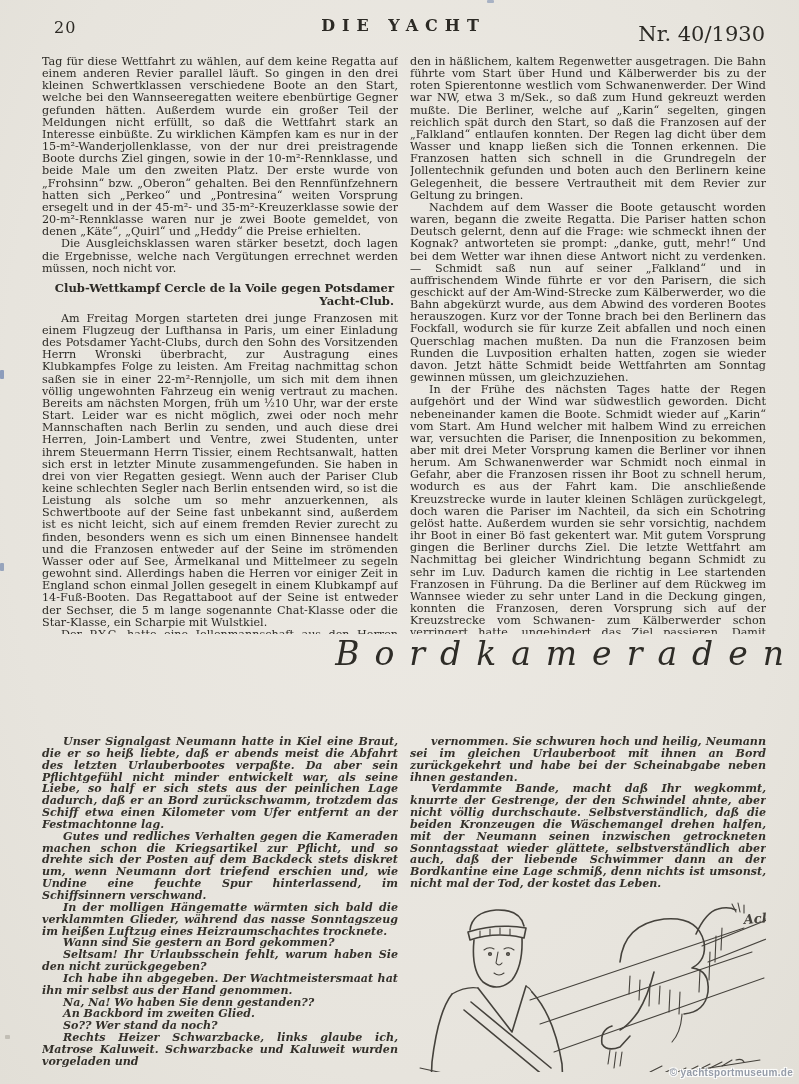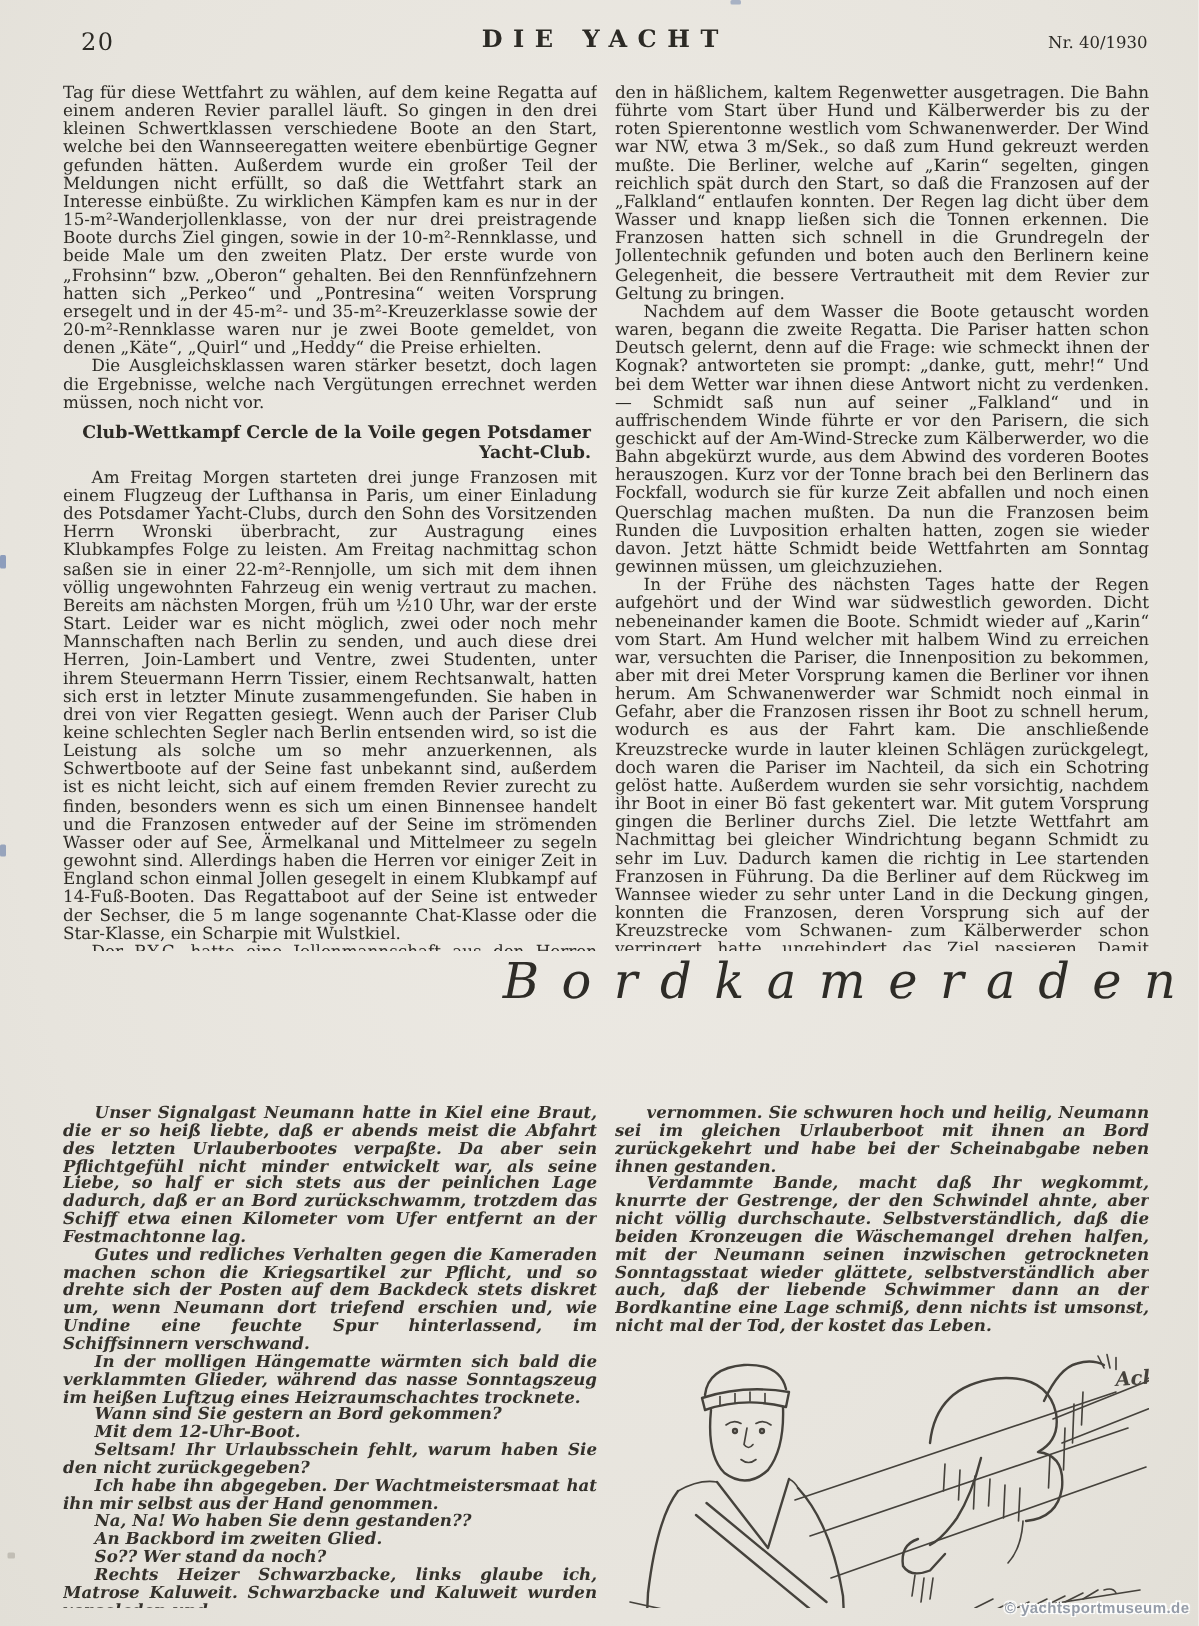--- a/index.html
+++ b/index.html
@@ -9,21 +9,21 @@
     background:#e9e6e0;
     background-image:radial-gradient(ellipse at 50% 40%, #edeae4 0%, #e7e4dd 70%, #e2dfd7 100%);
     overflow:hidden;
     font-family:"DejaVu Serif", serif;
     color:#2c2a25;
   }
   
   .header{position:absolute;top:14px;left:42px;right:34px;height:34px;}
   .page-number{position:absolute;left:12px;top:4px;font-size:16px;letter-spacing:1px;}
   .journal-title{position:absolute;left:0;right:0;top:2px;text-align:center;font-size:16px;letter-spacing:7px;font-weight:bold;}
-  .issue-number{position:absolute;right:0;top:8px;font-size:11px;}
+  .issue-number{position:absolute;right:0;top:8px;font-size:21px;}
   
   .cols{position:absolute;left:42px;width:724px;display:flex;gap:12px;}
   .col{width:356px;overflow:hidden;}
   .upper{top:56px;height:578px;}
   .upper .col{font-size:11.2px;line-height:12.15px;text-align:justify;}
   .upper .col p{margin:0;text-indent:1.7em;}
   .no-indent-first > p:first-child{text-indent:0;}
   .section-heading{
     font-size:11.6px;line-height:13.5px;font-weight:bold;
     text-align:right;margin:7px 4px 4px 4px;
@@ -107,21 +107,20 @@
 
   <div class="cols lower">
     <div class="col">
       <div>
           <p class="para">Unser Signalgast Neumann hatte in Kiel eine Braut, die er so heiß liebte, daß er abends meist die Abfahrt des letzten Urlauberbootes verpaßte. Da aber sein Pflichtgefühl nicht minder entwickelt war, als seine Liebe, so half er sich stets aus der peinlichen Lage dadurch, daß er an Bord zurückschwamm, trotzdem das Schiff etwa einen Kilometer vom Ufer entfernt an der Festmachtonne lag.</p>
           <p class="para">Gutes und redliches Verhalten gegen die Kameraden machen schon die Kriegsartikel zur Pflicht, und so drehte sich der Posten auf dem Backdeck stets diskret um, wenn Neumann dort triefend erschien und, wie Undine eine feuchte Spur hinterlassend, im Schiffsinnern verschwand.</p>
           <p class="para">In der molligen Hängematte wärmten sich bald die verklammten Glieder, während das nasse Sonntagszeug im heißen Luftzug eines Heizraumschachtes trocknete.</p>
         </div>
       <div class="dialogue-block">
           <p class="dialogue">Wann sind Sie gestern an Bord gekommen?</p>
-          <p class="dialogue">Mit dem 12-Uhr-Boot.</p>
           <p class="dialogue">Seltsam! Ihr Urlaubsschein fehlt, warum haben Sie den nicht zurückgegeben?</p>
           <p class="dialogue">Ich habe ihn abgegeben. Der Wachtmeistersmaat hat ihn mir selbst aus der Hand genommen.</p>
           <p class="dialogue">Na, Na! Wo haben Sie denn gestanden??</p>
           <p class="dialogue">An Backbord im zweiten Glied.</p>
           <p class="dialogue">So?? Wer stand da noch?</p>
           <p class="dialogue">Rechts Heizer Schwarzbacke, links glaube ich, Matrose Kaluweit. Schwarzbacke und Kaluweit wurden vorgeladen und</p>
         </div>
     </div>
     <div class="col">
       <div class="no-indent-first">

